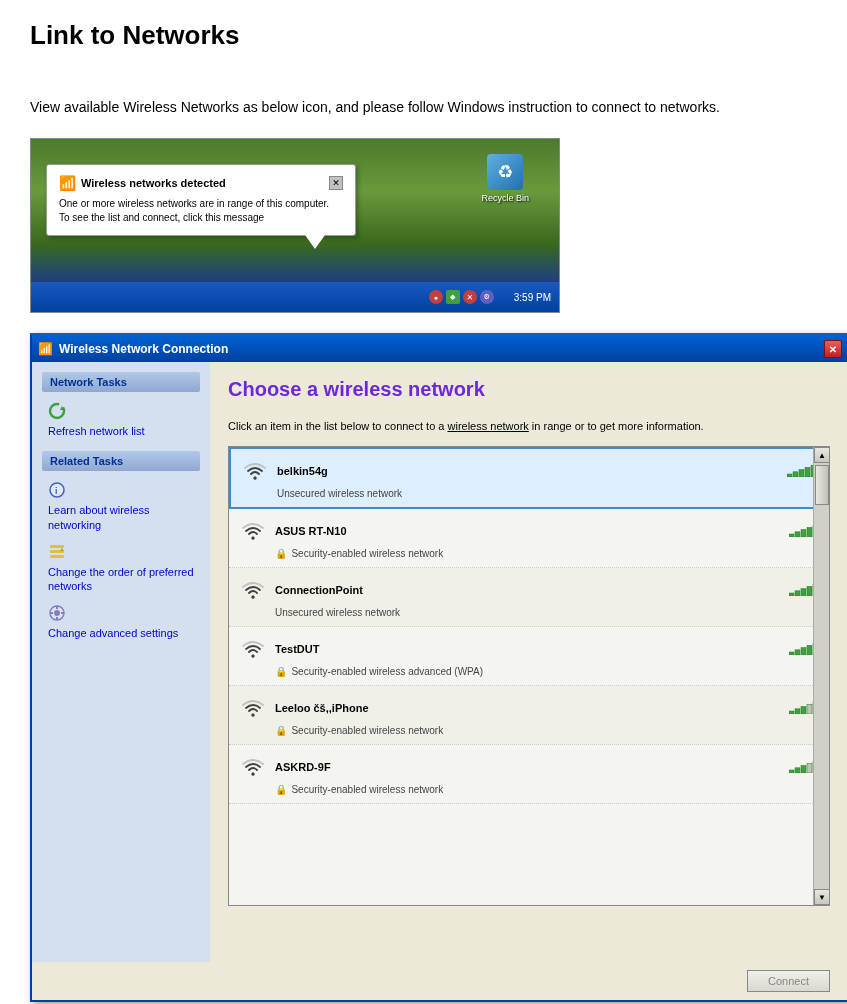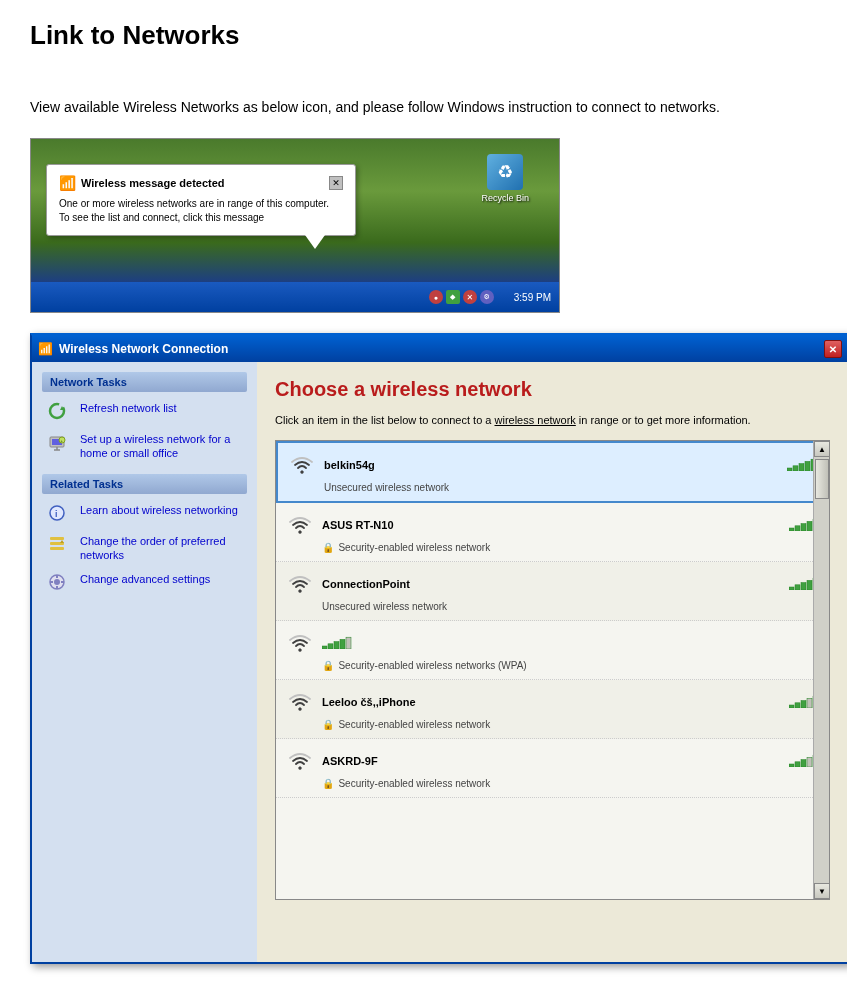--- a/index.html
+++ b/index.html
@@ -201,45 +201,46 @@
       cursor: pointer;
     }
 
     .wnc-body {
       display: flex;
       min-height: 600px;
     }
 
     
     .wnc-sidebar {
-      width: 225px;
+      width: 178px;
       background: #d4e0f0;
       padding: 10px;
       flex-shrink: 0;
     }
 
     .sidebar-section-title {
       font-size: 11px;
       font-weight: bold;
       color: #003090;
       background: linear-gradient(180deg, #b0c8e8 0%, #90a8d0 100%);
       padding: 4px 8px;
       margin-bottom: 4px;
       border-radius: 2px;
     }
 
     .sidebar-item {
       display: flex;
       align-items: flex-start;
-      gap: 12px;
+      gap: 2px;
       padding: 5px 6px;
       cursor: pointer;
       color: #0000cc;
       font-size: 11px;
       line-height: 1.3;
+      flex-direction: column;
     }
 
     .sidebar-item-icon {
       width: 20px;
       height: 20px;
       flex-shrink: 0;
       margin-top: 1px;
     }
 
     .sidebar-item-text {
@@ -253,22 +254,22 @@
     
     .wnc-content {
       flex: 1;
       padding: 16px 18px;
       background: #ece9d8;
     }
 
     .wnc-content-title {
       font-size: 20px;
       font-weight: bold;
-      color: #b91c1c;
-      margin-bottom: 12px;
+      color: #6d28d9;
+      margin-bottom: 18px;
     }
 
     .wnc-content-desc {
       font-size: 11px;
       color: #000;
       margin-bottom: 12px;
       line-height: 1.4;
     }
 
     .wnc-content-desc u {
@@ -399,21 +400,21 @@
 <div class="notification-area">
 
   <div class="recycle-bin">
     <div class="recycle-icon">♻</div>
     <div class="recycle-label">Recycle Bin</div>
   </div>
 
   <div class="notification-bubble">
     <div class="notif-header">
       <span class="notif-icon">📶</span>
-      <span class="notif-title">Wireless message detected</span>
+      <span class="notif-title">Wireless networks detected</span>
       <div class="notif-close">✕</div>
     </div>
     <div class="notif-text">
       <span>One or more wireless networks are in range of this computer.</span><br>
       <span>To see the list and connect, click this message</span>
     </div>
   </div>
 
   <div class="taskbar-area">
     <div class="taskbar-icons">
@@ -443,33 +444,20 @@
       <div class="sidebar-item">
         <div class="sidebar-item-icon">
           <svg width="18" height="18" viewBox="0 0 18 18">
             <circle cx="9" cy="9" r="7" fill="none" stroke="#40a040" stroke-width="2.5" stroke-dasharray="35 5"></circle>
             <polygon points="14,4 16,8 12,8" fill="#40a040"></polygon>
           </svg>
         </div>
         <span class="sidebar-item-text">Refresh network list</span>
       </div>
 
-      <div class="sidebar-item">
-        <div class="sidebar-item-icon">
-          <svg width="18" height="18" viewBox="0 0 18 18">
-            <rect x="2" y="4" width="14" height="10" rx="1" fill="#c0c0c0" stroke="#888" stroke-width="1"></rect>
-            <rect x="4" y="6" width="10" height="6" fill="#6060e0"></rect>
-            <line x1="9" y1="14" x2="9" y2="17" stroke="#888" stroke-width="1.5"></line>
-            <line x1="6" y1="17" x2="12" y2="17" stroke="#888" stroke-width="1.5"></line>
-            <circle cx="14" cy="7" r="3" fill="#c0e060" stroke="#80a020" stroke-width="1"></circle>
-            <text x="12.5" y="9" font-size="4" fill="#204000">+</text>
-          </svg>
-        </div>
-        <span class="sidebar-item-text">Set up a wireless network for a home or small office</span>
-      </div>
 
       <div class="sidebar-divider"></div>
 
       <div class="sidebar-section-title">Related Tasks</div>
 
       <div class="sidebar-item">
         <div class="sidebar-item-icon">
           <svg width="18" height="18" viewBox="0 0 18 18">
             <circle cx="9" cy="9" r="7" fill="#e0e8ff" stroke="#4060c0" stroke-width="1.5"></circle>
             <text x="7" y="13" font-size="9" font-weight="bold" fill="#4060c0">i</text>
@@ -595,31 +583,32 @@
     <div class="network-item-header">
       <div class="wifi-signal-icon">
                     <svg width="24" height="22" viewBox="0 0 24 22">
     <path d="M12 18 L12 18" stroke="#404040" stroke-width="3" stroke-linecap="round"></path>
     <path d="M8 14 Q12 10 16 14" fill="none" stroke="#404040" stroke-width="1.8" stroke-linecap="round"></path>
     <path d="M5 11 Q12 5 19 11" fill="none" stroke="#404040" stroke-width="1.8" stroke-linecap="round"></path>
     <path d="M2 8 Q12 0 22 8" fill="none" stroke="#c0c0c0" stroke-width="1.8" stroke-linecap="round"></path>
     <circle cx="12" cy="18" r="1.5" fill="#404040"></circle>
   </svg>
                   </div>
+      <span class="network-name">TestDUT</span>
       <div><svg width="30" height="14" viewBox="0 0 30 14">
                       <rect x="0" y="11" width="5" height="3" fill="#40a040" stroke="#208020" stroke-width="0.5"></rect>
                       <rect x="6" y="8.8" width="5" height="5.2" fill="#40a040" stroke="#208020" stroke-width="0.5"></rect>
                       <rect x="12" y="6.6" width="5" height="7.4" fill="#40a040" stroke="#208020" stroke-width="0.5"></rect>
                       <rect x="18" y="4.399999999999999" width="5" height="9.600000000000001" fill="#40a040" stroke="#208020" stroke-width="0.5"></rect>
                       <rect x="24" y="2.1999999999999993" width="5" height="11.8" fill="#c0c0b8" stroke="#208020" stroke-width="0.5"></rect>
                     </svg></div>
     </div>
     <div class="network-status-row">
       <span style="color:#c08000;font-size:10px;">🔒</span>
-      <span>Security-enabled wireless networks (WPA)</span>
+      <span>Security-enabled wireless advanced (WPA)</span>
     </div>
   </div>
               <div class="network-item" style="background: rgb(240, 240, 232); border-top: none; border-right: none; border-bottom: 1px dotted rgb(204, 204, 204); border-left: none; border-image: initial;">
     <div class="network-item-header">
       <div class="wifi-signal-icon">
                     <svg width="24" height="22" viewBox="0 0 24 22">
     <path d="M12 18 L12 18" stroke="#404040" stroke-width="3" stroke-linecap="round"></path>
     <path d="M8 14 Q12 10 16 14" fill="none" stroke="#404040" stroke-width="1.8" stroke-linecap="round"></path>
     <path d="M5 11 Q12 5 19 11" fill="none" stroke="#404040" stroke-width="1.8" stroke-linecap="round"></path>
     <path d="M2 8 Q12 0 22 8" fill="none" stroke="#c0c0c0" stroke-width="1.8" stroke-linecap="round"></path>
@@ -673,14 +662,17 @@
           <div class="scroll-track">
             <div class="scroll-thumb"></div>
           </div>
           <div class="scroll-arrow">▼</div>
         </div>
       </div>
 
     </div>
   </div>
 
+  <div class="wnc-footer">
+    <button class="connect-btn">Connect</button>
+  </div>
 
 </div>
 
 </body></html>

